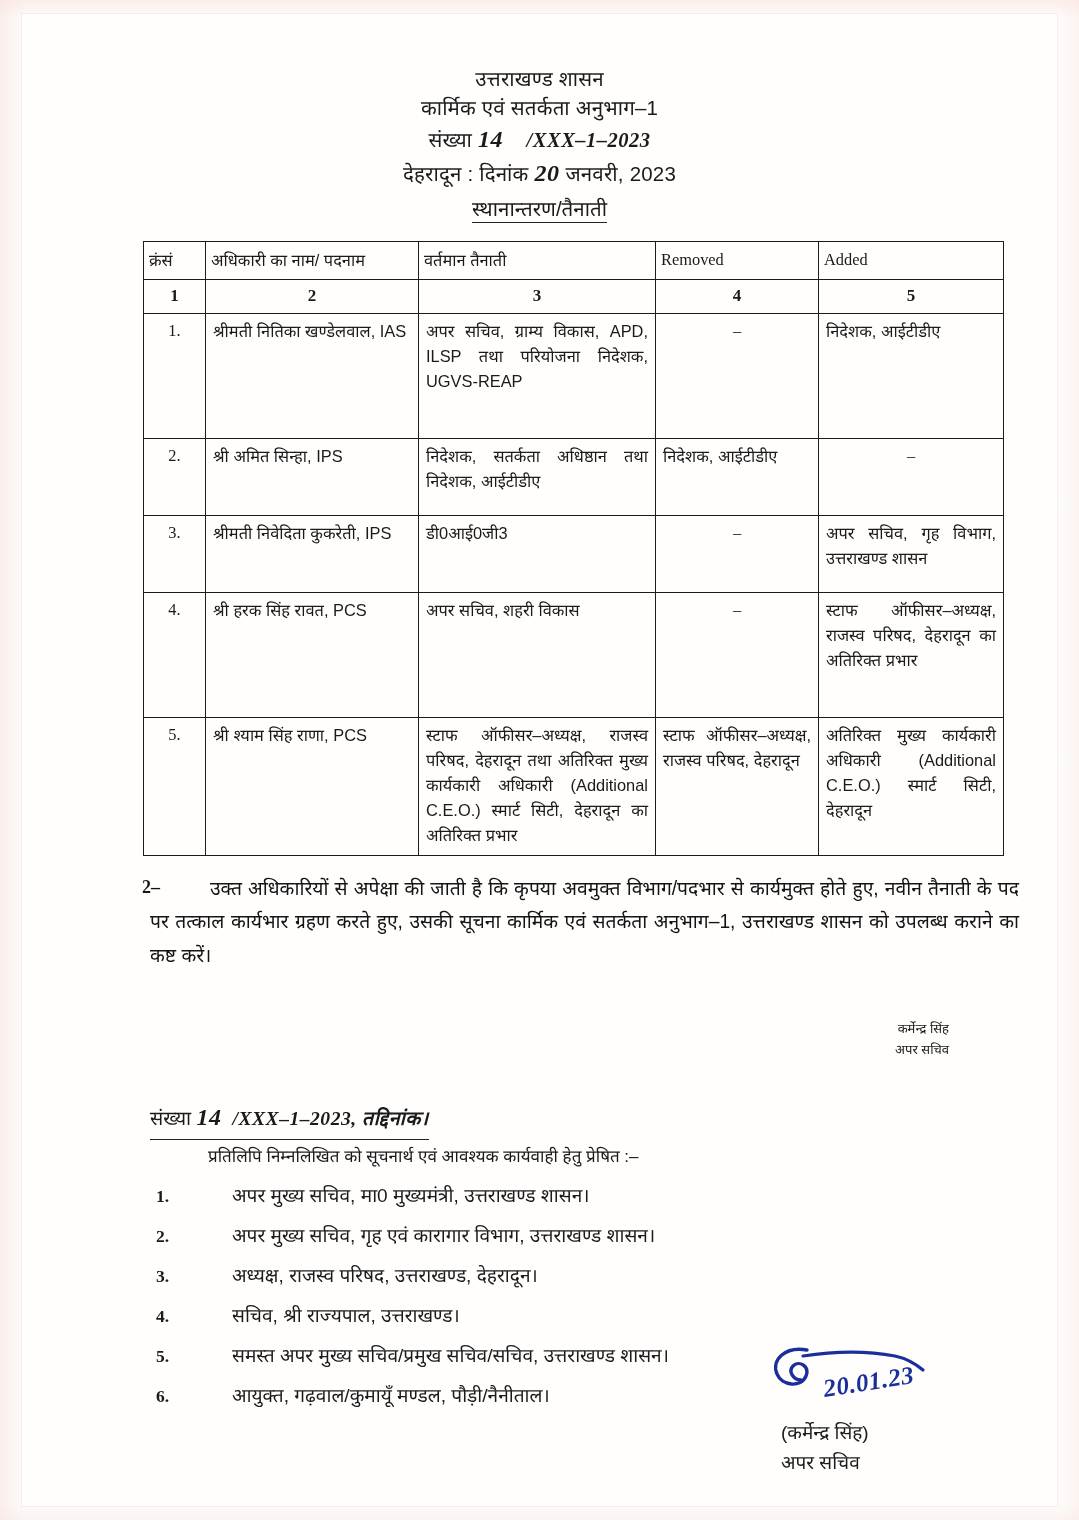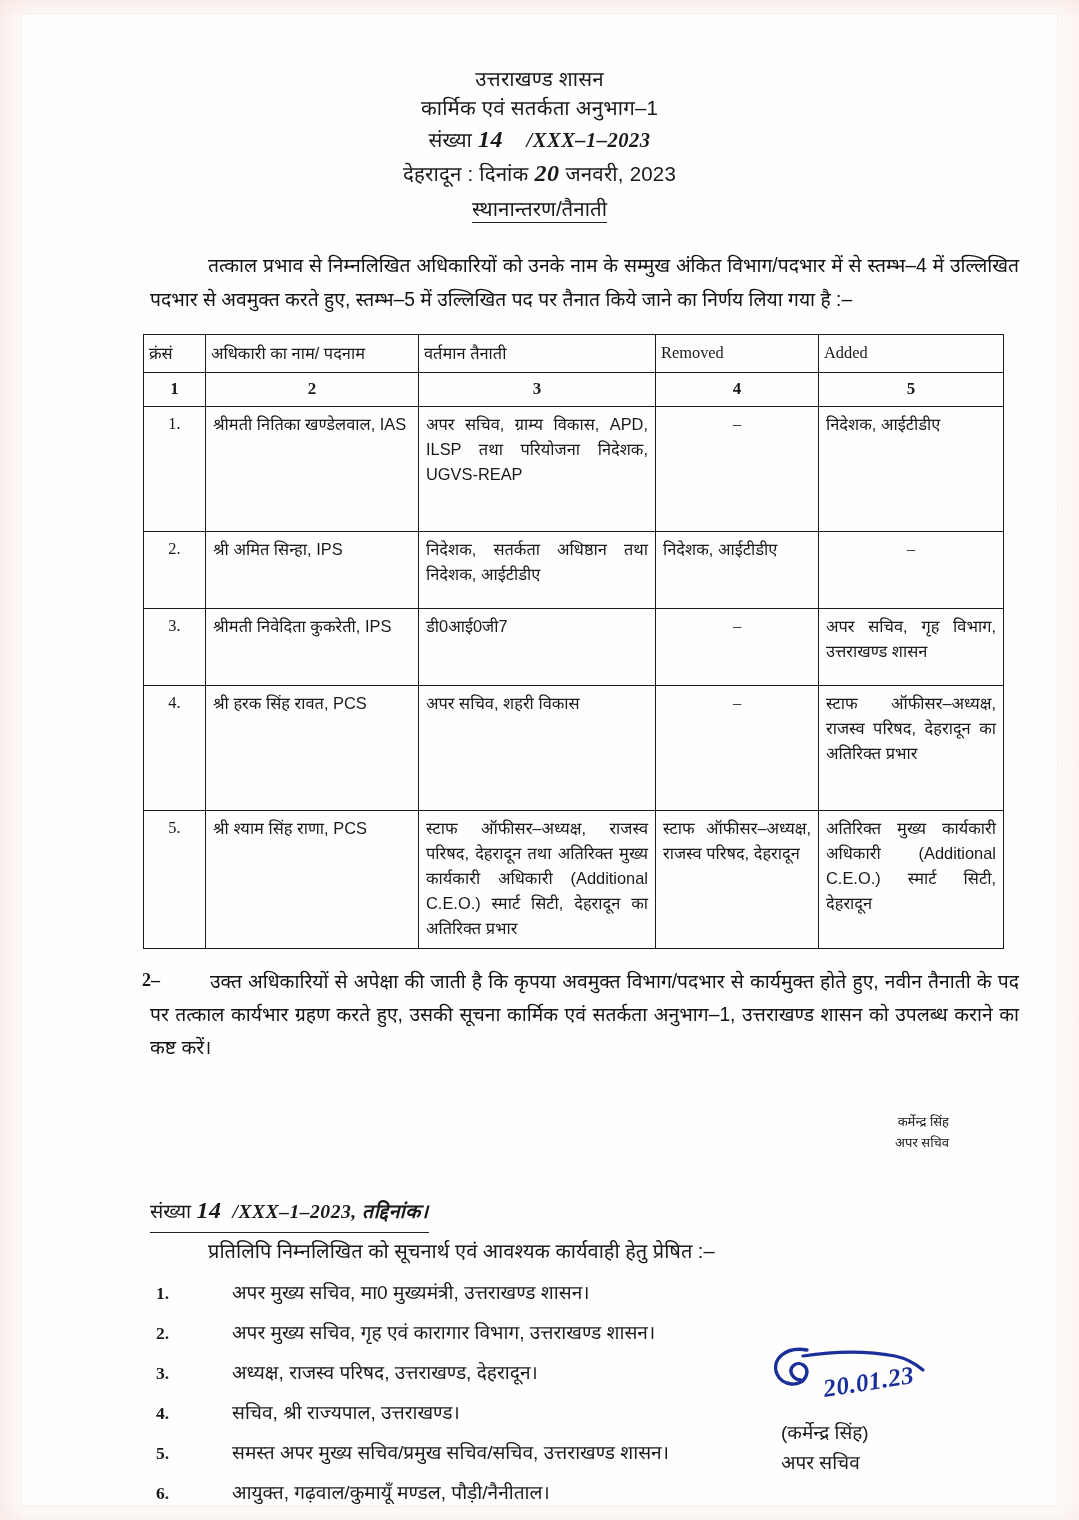--- a/index.html
+++ b/index.html
@@ -161,21 +161,21 @@
     margin: 44px 0 0 128px;
     font-size: 19.6px;
   }
   .ref2 span.ul {
     border-bottom: 1.5px solid #222;
     padding-bottom: 10px;
   }
   .copy-line {
     margin: 13px 0 0 128px;
     text-indent: 58px;
-    font-size: 20px;
+    font-size: 17px;
   }
 
   ol.dist {
     margin: 14px 60px 0 128px;
     padding: 0;
     list-style: none;
   }
   ol.dist li {
     position: relative;
     padding-left: 82px;
@@ -243,21 +243,20 @@
         <span class="xxx">/XXX–1–2023</span>
       </div>
       <div class="hdr-line">
         <span>देहरादून : दिनांक</span>
         <span class="num-hand">20</span>
         <span>जनवरी, 2023</span>
       </div>
       <div class="subject"><span>स्थानान्तरण/तैनाती</span></div>
     </div>
 
-    <div class="para para-intro">तत्काल प्रभाव से निम्नलिखित अधिकारियों को उनके नाम के सम्मुख अंकित विभाग/पदभार में से स्तम्भ–4 में उल्लिखित पदभार से अवमुक्त करते हुए, स्तम्भ–5 में उल्लिखित पद पर तैनात किये जाने का निर्णय लिया गया है :–</div>
 
     <table class="grid">
       <colgroup>
         <col style="width:62px">
         <col style="width:213px">
         <col style="width:237px">
         <col style="width:163px">
         <col style="width:185px">
       </colgroup>
       <thead>
@@ -287,21 +286,21 @@
         <tr class="r-m">
           <td class="c-sn">2.</td>
           <td class="c-name">श्री अमित सिन्हा, IPS</td>
           <td class="c-cur">निदेशक, सतर्कता अधिष्ठान तथा निदेशक, आईटीडीए</td>
           <td class="c-rem">निदेशक, आईटीडीए</td>
           <td class="dash">–</td>
         </tr>
         <tr class="r-m">
           <td class="c-sn">3.</td>
           <td class="c-name">श्रीमती निवेदिता कुकरेती, IPS</td>
-          <td class="c-cur">डी0आई0जी7</td>
+          <td class="c-cur">डी0आई0जी3</td>
           <td class="dash">–</td>
           <td class="c-add">अपर सचिव, गृह विभाग, उत्तराखण्ड शासन</td>
         </tr>
         <tr class="r-tall">
           <td class="c-sn">4.</td>
           <td class="c-name">श्री हरक सिंह रावत, PCS</td>
           <td class="c-cur">अपर सचिव, शहरी विकास</td>
           <td class="dash">–</td>
           <td class="c-add">स्टाफ ऑफीसर–अध्यक्ष, राजस्व परिषद, देहरादून का अतिरिक्त प्रभार</td>
         </tr>

